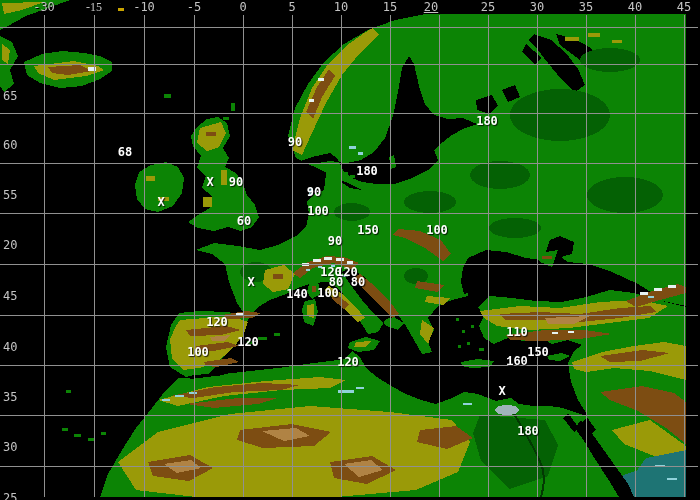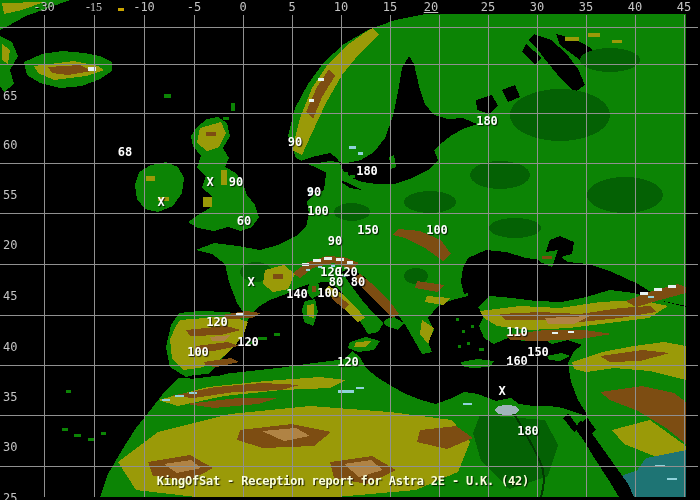--- a/index.html
+++ b/index.html
@@ -325,15 +325,14 @@
       <div class="pt" style="left: 517px; top: 332px;">110</div>
       <div class="pt" style="left: 538px; top: 352px;">150</div>
       <div class="pt" style="left: 517px; top: 362px; font-family: Liberation Mono, monospace;">160</div>
       <div class="pt" style="left: 528px; top: 431px;">180</div>
       <div class="pt" style="left: 161px; top: 202px;">X</div>
       <div class="pt" style="left: 210px; top: 182px;">X</div>
       <div class="pt" style="left: 251px; top: 282px;">X</div>
       <div class="pt" style="left: 502px; top: 391px;">X</div>
     </div>
   <div class="ytick" id="ytick" style="left: 118px; top: 8px;"></div>
-  <div id="title">KingOfSat - Reception report for Astra 2E - U.K. (42)</div>
 
 </div>
 
 </body></html>

